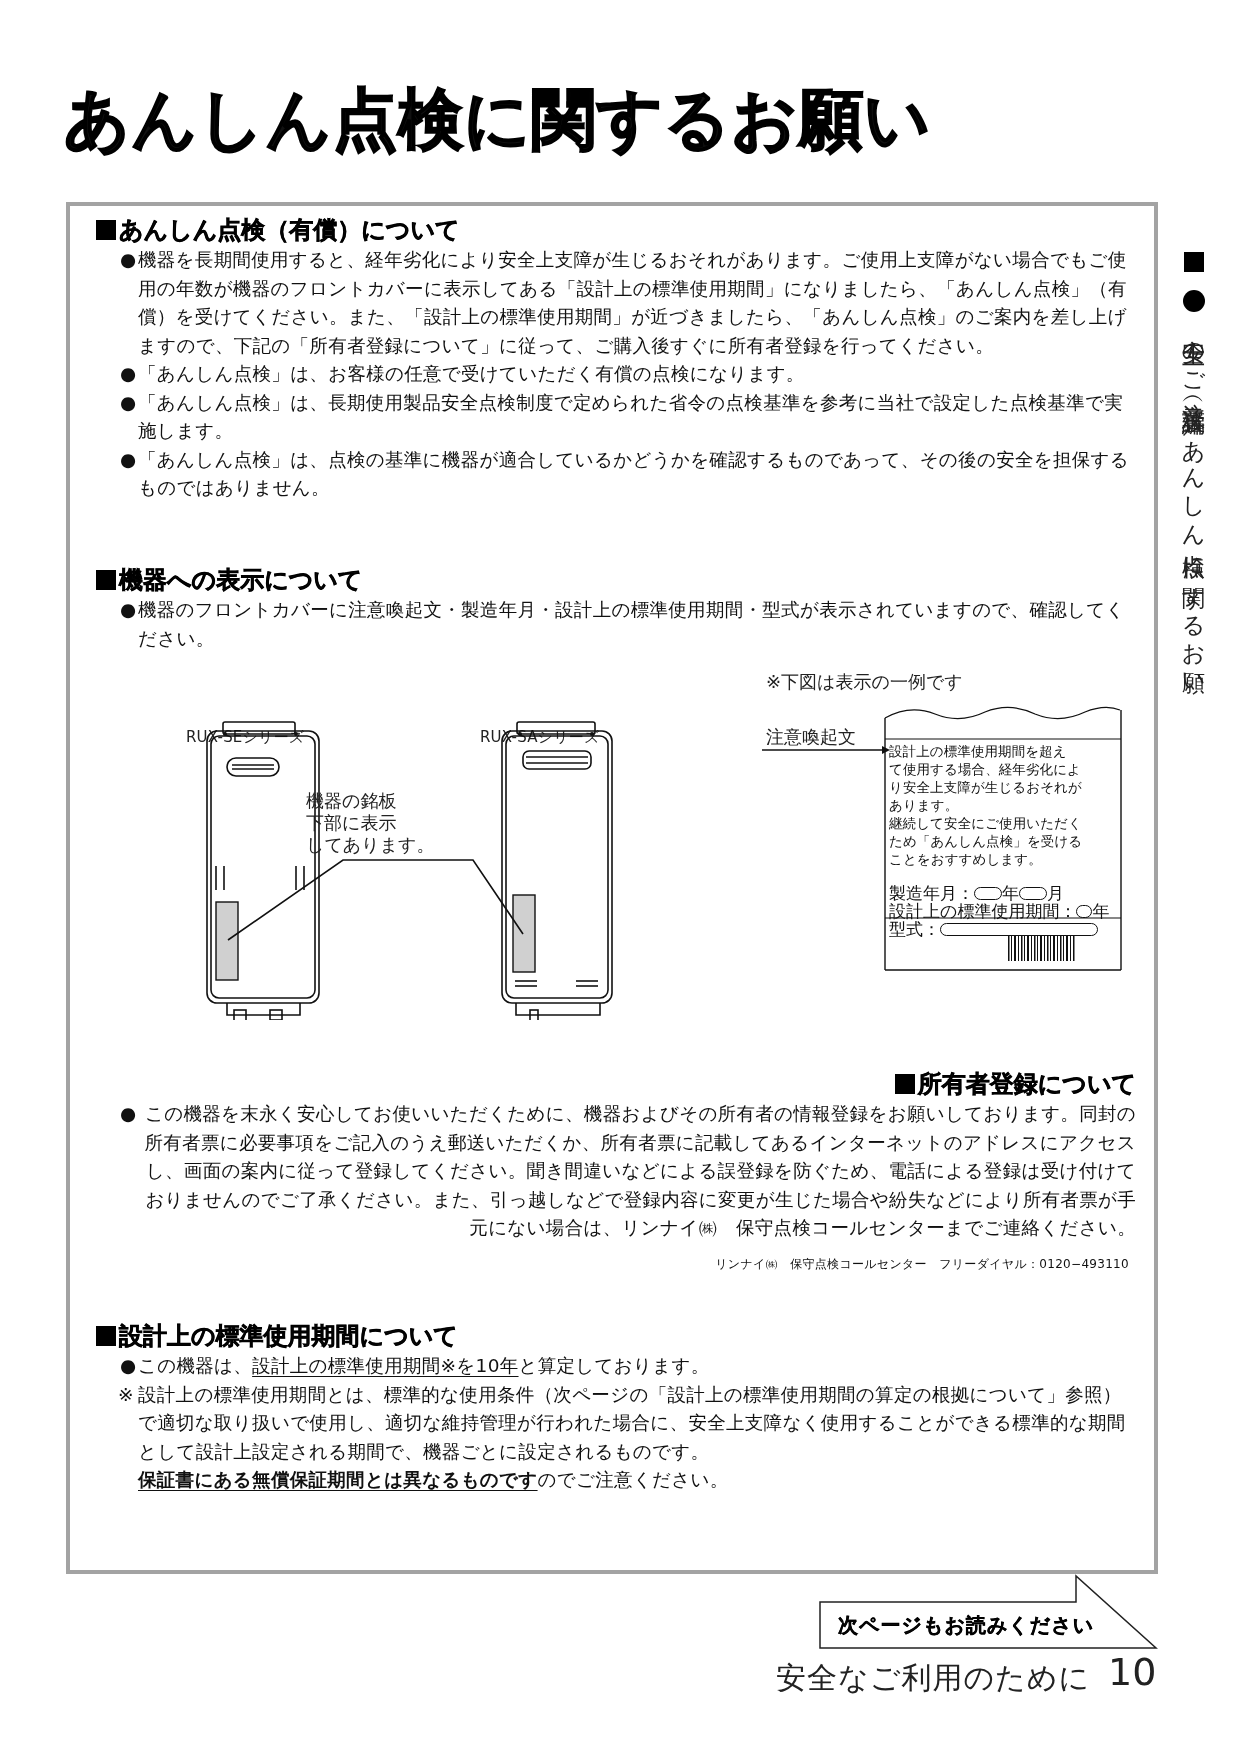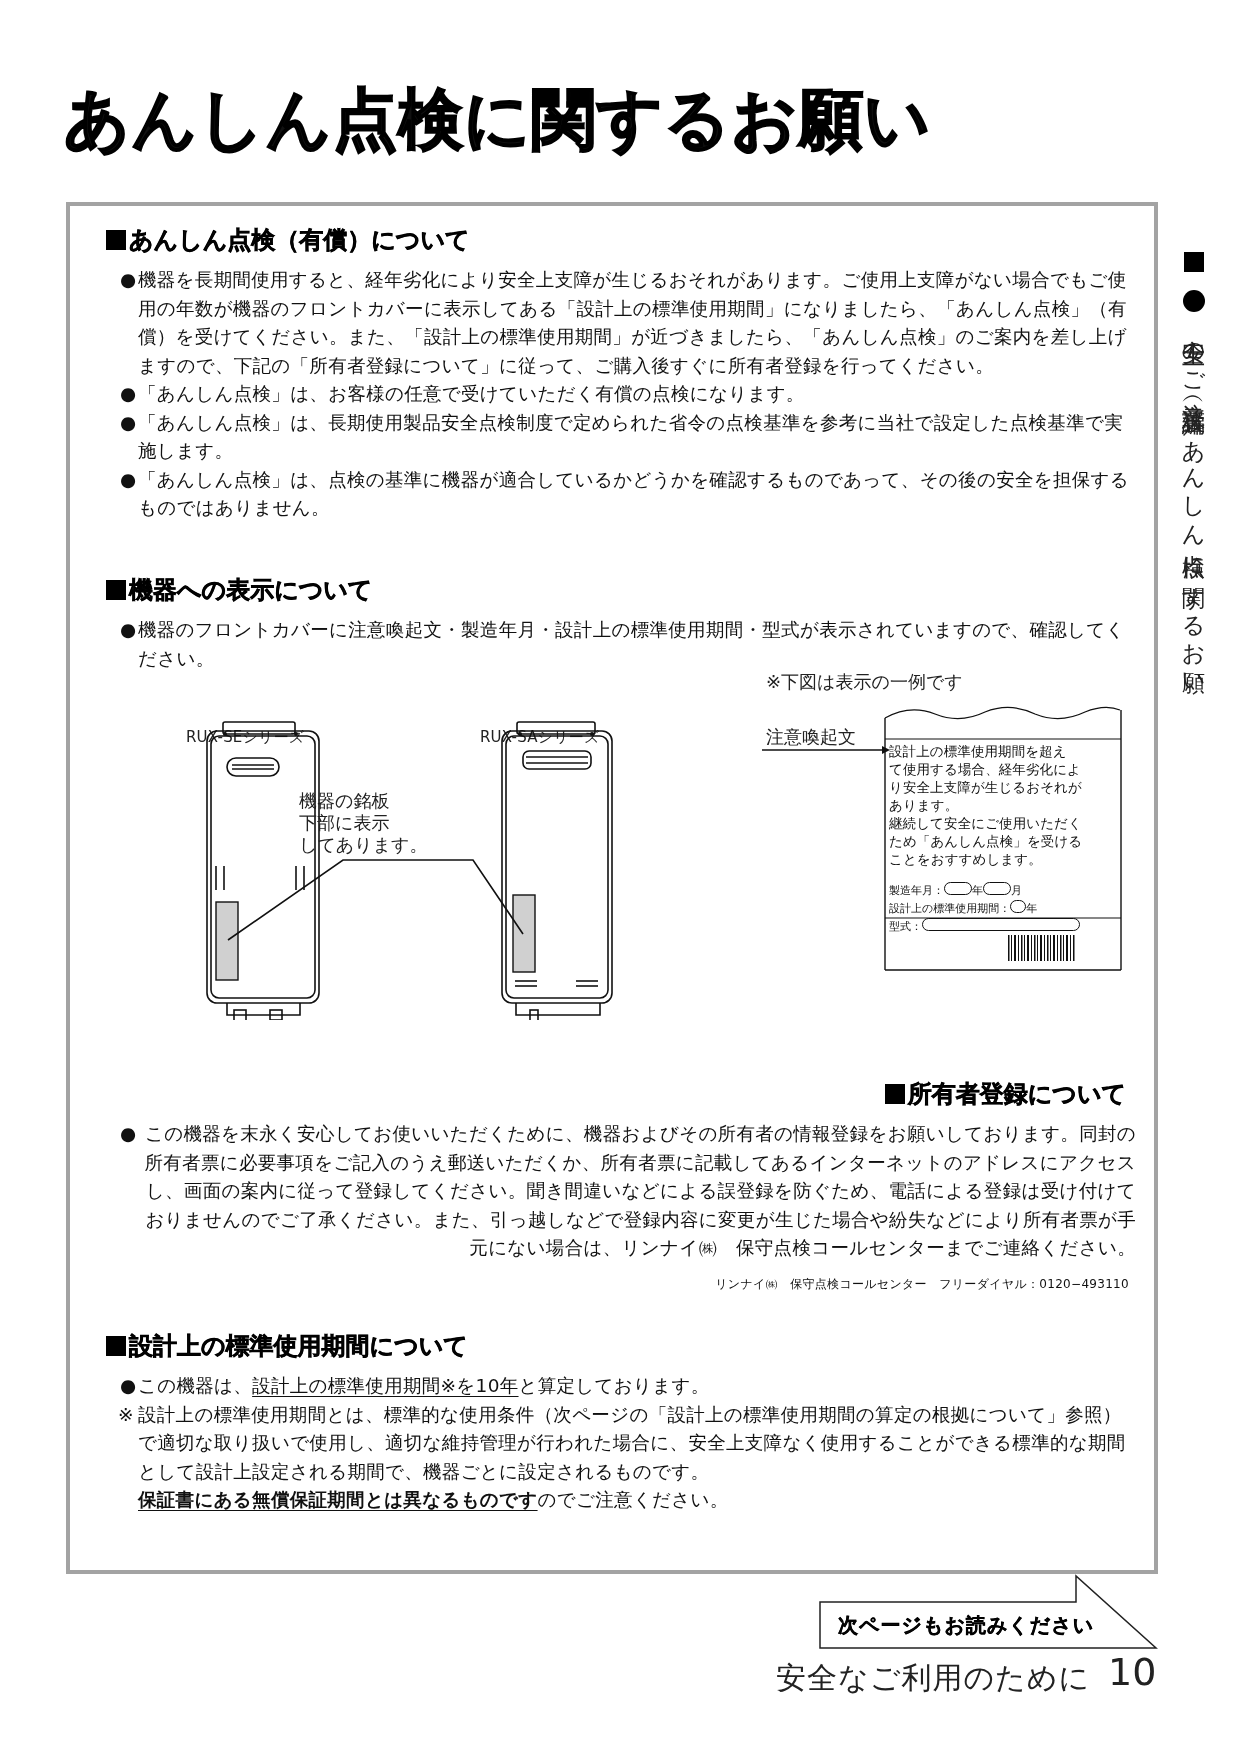--- a/index.html
+++ b/index.html
@@ -12,42 +12,42 @@
     font-size: 66px; font-weight: bold; letter-spacing: 1px; line-height: 80px;
     transform: scaleX(0.98); transform-origin: left top;
     -webkit-text-stroke: 2px #000;
   }
   .frame {
     position: absolute; left: 66px; top: 202px; width: 1092px; height: 1372px;
     border: 4px solid #a3a3a3; box-sizing: border-box;
   }
   .section { position: absolute; left: 96px; width: 1040px; }
   .sec-title {
-    font-size: 24px; font-weight: bold; line-height: 32px; margin: 10px;
+    font-size: 24px; font-weight: bold; line-height: 32px; margin: 0;
     -webkit-text-stroke: 0.6px #000;
   }
   .sec-title .sq { display: inline-block; width: 20px; height: 20px; background: #000; margin-right: 3px; vertical-align: -2px; }
   .bullet {
     position: relative; padding-left: 42px; font-size: 18.5px; line-height: 28.5px;
     letter-spacing: 0.3px; margin: 0;
   }
   .bullet .dot { position: absolute; left: 24px; top: 0; }
   .note { position: relative; padding-left: 42px; font-size: 18.5px; line-height: 28.5px; letter-spacing: 0.3px; margin: 0; }
   .note .mark { position: absolute; left: 22px; top: 0; }
   .indent-line { padding-left: 62px; font-size: 12px; line-height: 28.5px; letter-spacing: 0.3px; margin: 7px; }
   .ul { text-decoration: underline; text-underline-offset: 4px; }
   .bold-ul { font-weight: bold; text-decoration: underline; text-underline-offset: 4px; }
 
   
   .figure { position: absolute; left: 180px; top: 670px; width: 960px; height: 350px; }
   .dev-label { position: absolute; font-size: 15px; color: #222; letter-spacing: 0.2px; margin-top: 40px; }
   .callout-text { position: absolute; font-size: 18px; line-height: 22px; color: #222; }
   .example-caption { position: absolute; font-size: 18px; color: #222; }
   .label-card-text { position: absolute; font-size: 13.5px; line-height: 18px; color: #111; letter-spacing: 0.1px; }
-  .label-row { position: absolute; font-size: 11px; color: #111; white-space: nowrap; }
+  .label-row { position: absolute; font-size: 17px; color: #111; white-space: nowrap; }
   .pill { display: inline-block; border: 1.2px solid #111; border-radius: 8px; height: 11px; vertical-align: -1px; }
 
   
   .side-tab {
     position: absolute; left: 1174px; top: 252px; width: 40px;
     display: flex; flex-direction: column; align-items: center;
   }
   .side-square { width: 20px; height: 20px; background: #000; margin-bottom: 18px; }
   .side-circle { width: 22px; height: 22px; border-radius: 50%; background: #000; margin-bottom: 10px; }
   .side-text {
@@ -125,21 +125,21 @@
     </g>
     <rect x="333" y="225" width="22" height="77" fill="#d0d0d0" stroke="#111" stroke-width="1.4"></rect>
     <circle cx="340" cy="64" r="2" fill="#111"></circle>
       <circle cx="412" cy="64" r="2" fill="#111"></circle>
 
     <polyline points="48,270 163,190 293,190 343,264" fill="none" stroke="#111" stroke-width="1.6"></polyline>
 
     <path d="M612 -2 Q635 -14 660 -6 T708 -6 T756 -6 T800 -10" transform="translate(0,0)" fill="none" stroke="#111" stroke-width="1.2" style="display:none"></path>
   </svg>
 
-  <div class="callout-text" style="left:119px; top:120px;">
+  <div class="callout-text" style="left:126px; top:120px;">
     <div>機器の銘板</div>
     <div>下部に表示</div>
     <div>してあります。</div>
   </div>
 </div>
 
 <div class="example-caption" style="left:766px; top:670px;">※下図は表示の一例です</div>
 <div class="example-caption" style="left:766px; top:725px;">注意喚起文</div>
 <svg style="position:absolute; left:760px; top:700px;" width="380" height="280">
   <path d="M125 18 Q150 4 175 14 Q200 24 225 12 Q250 2 275 14 Q300 24 325 12 Q345 4 360 10" fill="none" stroke="#111" stroke-width="1.2"></path>

